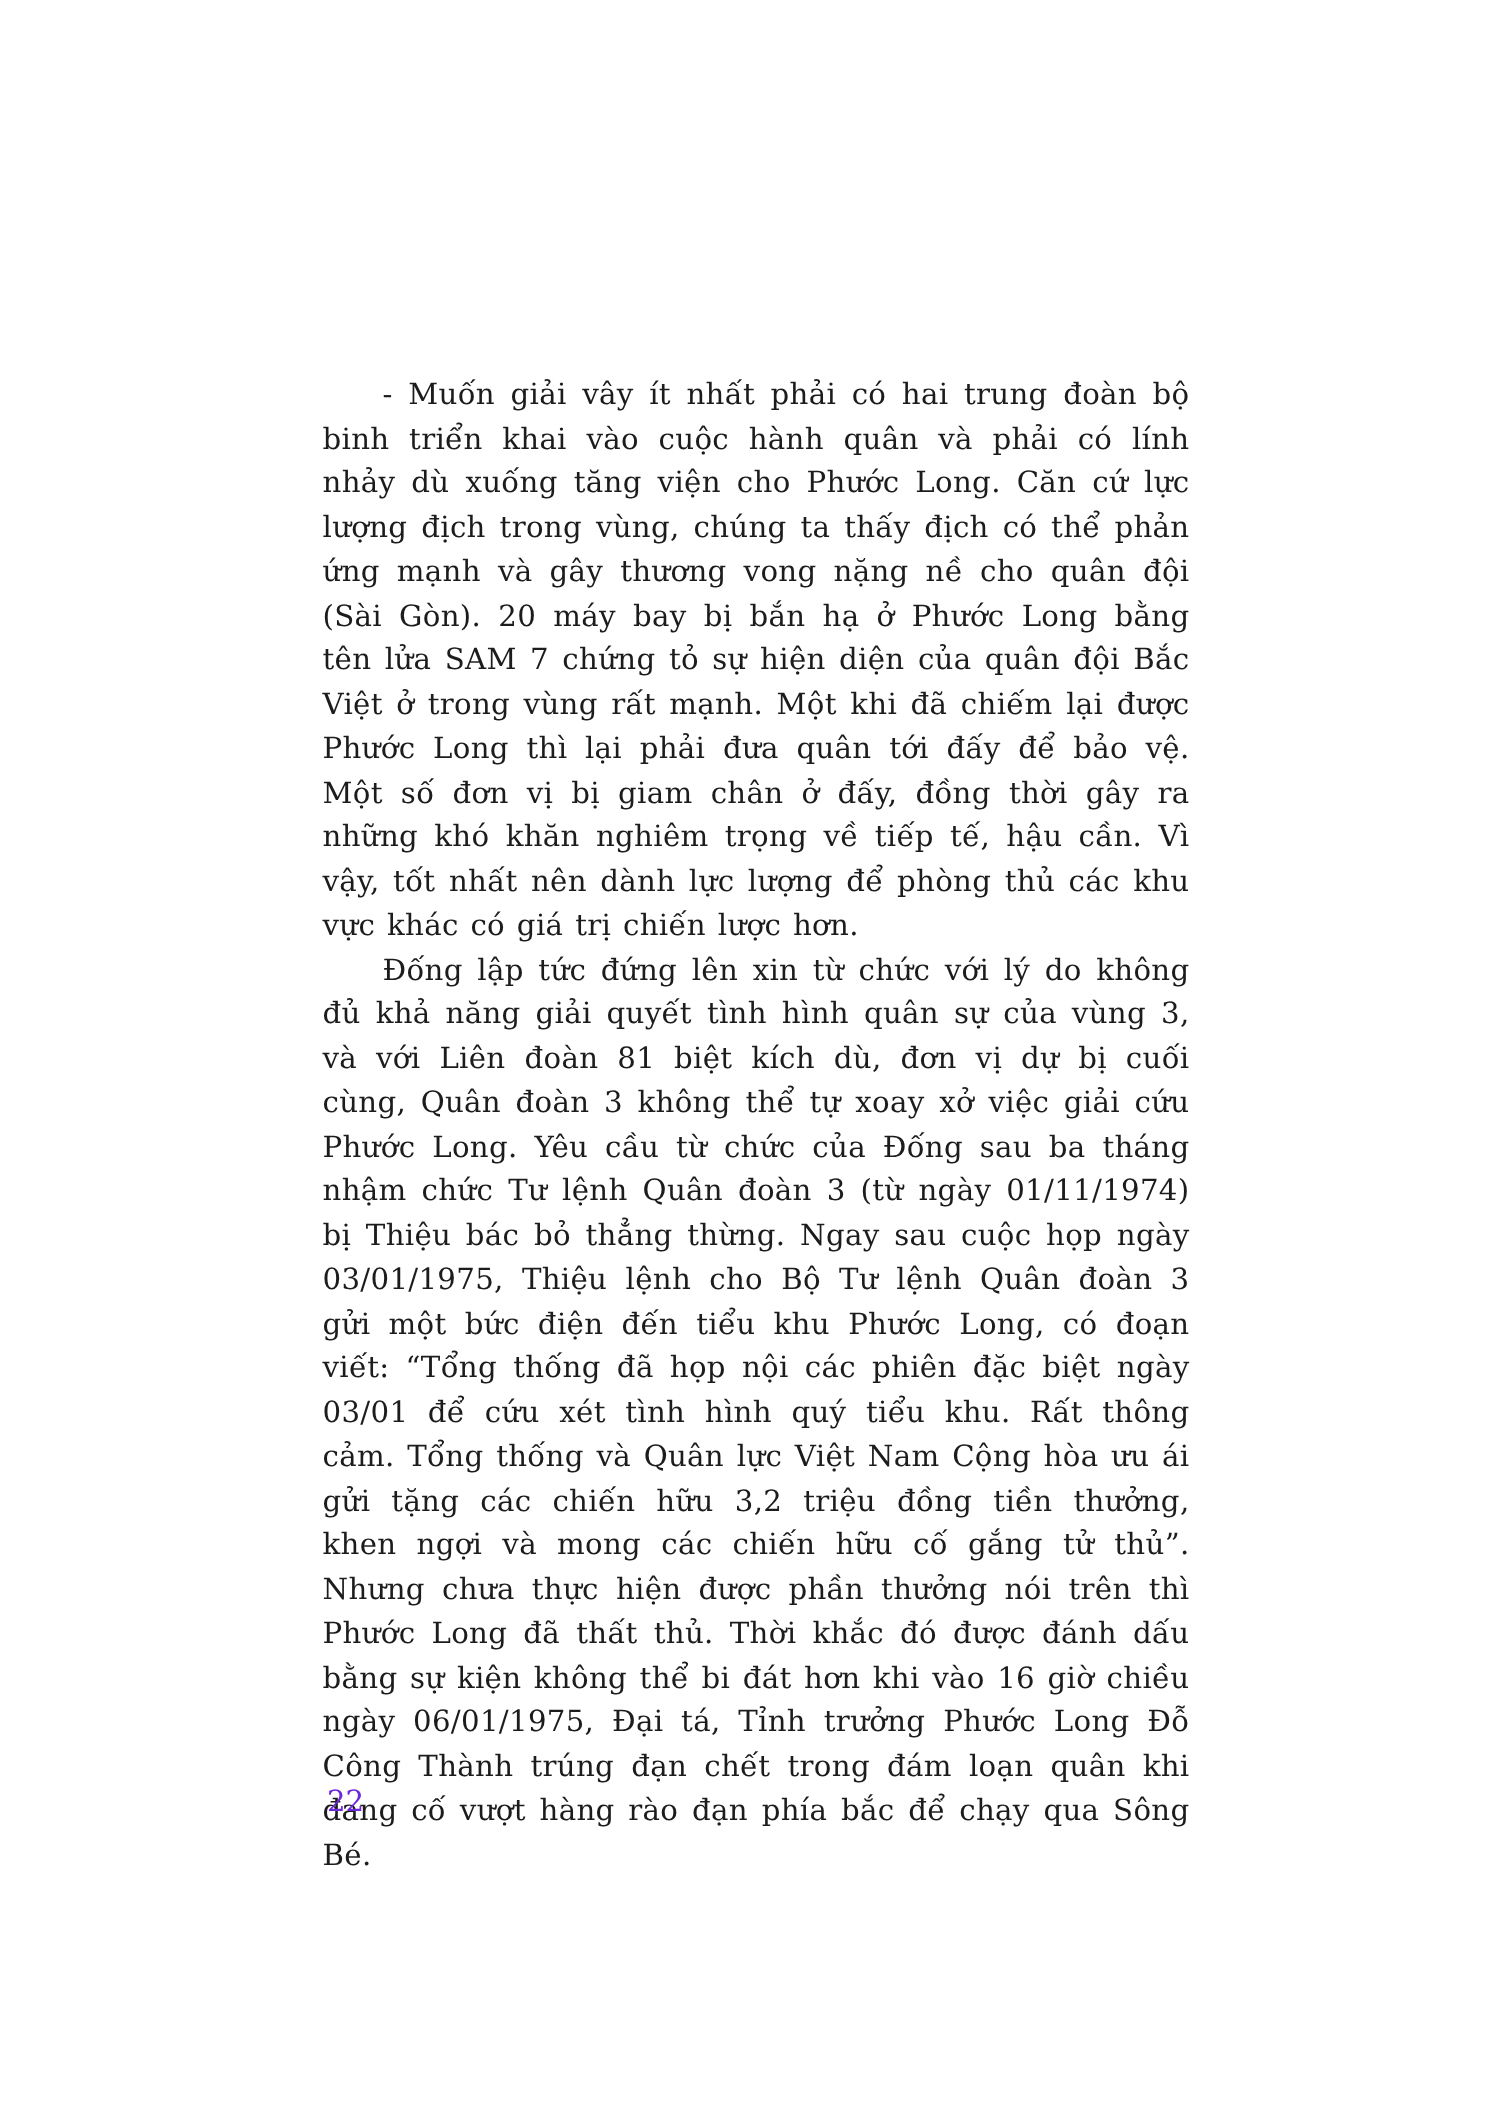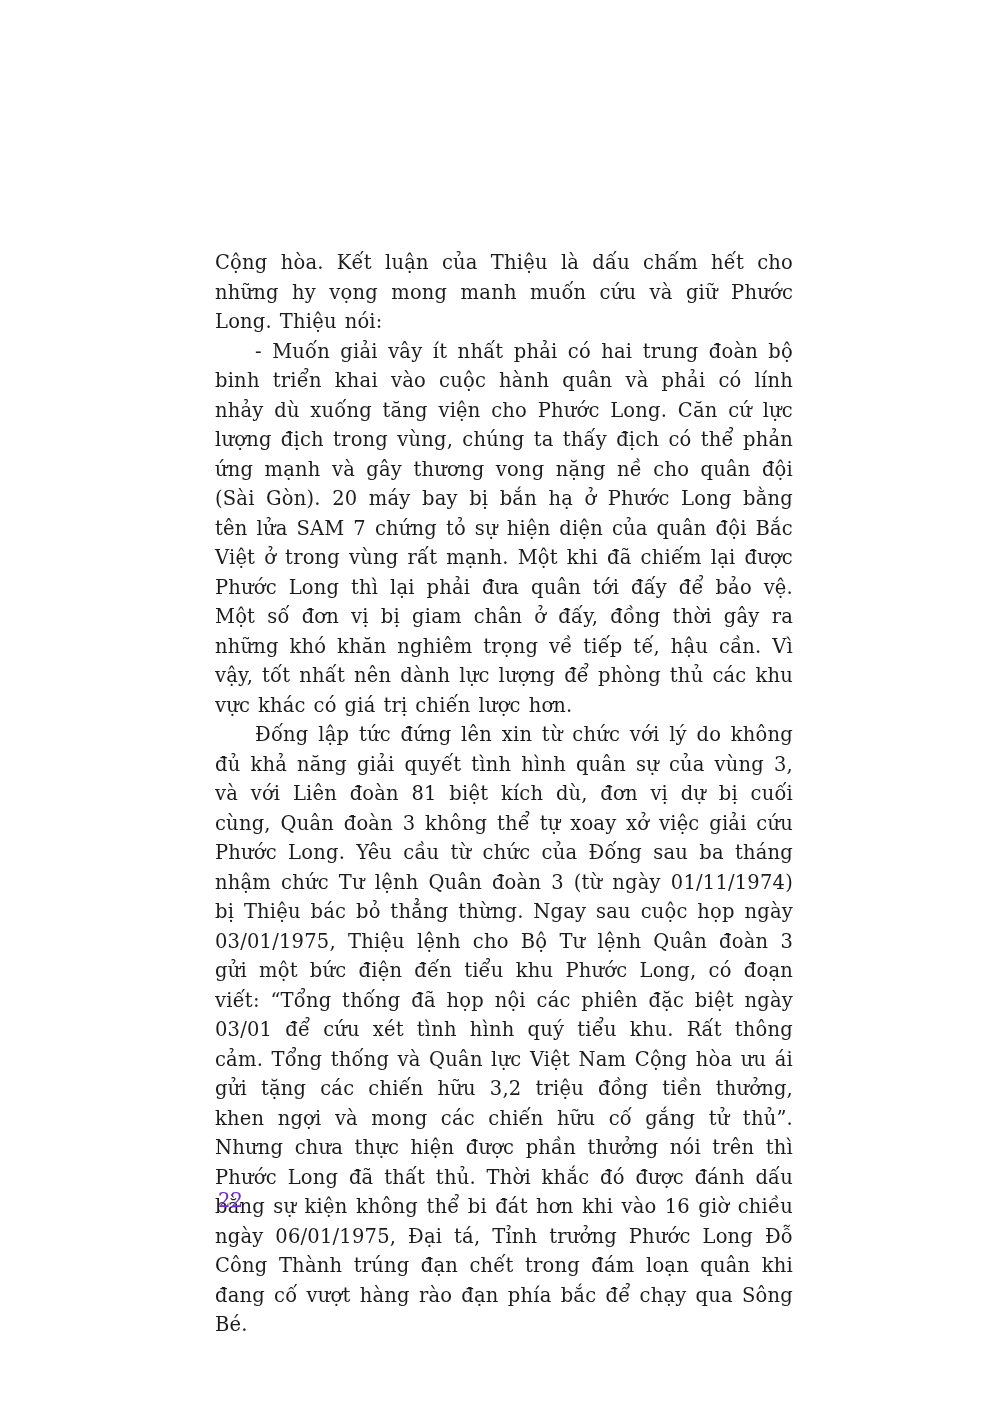--- a/index.html
+++ b/index.html
@@ -41,18 +41,17 @@
     font-size: 19.5px;
     line-height: 29.5px;
     color: #6d28d9;
   }
 </style>
 </head>
 <body>
 
 <div class="page">
   <div class="text-block">
-    <p>Cộng hòa. Kết luận của Thiệu là dấu chấm hết cho những hy vọng mong manh muốn cứu và giữ Phước Long. Thiệu nói:</p>
     <p class="indented">- Muốn giải vây ít nhất phải có hai trung đoàn bộ binh triển khai vào cuộc hành quân và phải có lính nhảy dù xuống tăng viện cho Phước Long. Căn cứ lực lượng địch trong vùng, chúng ta thấy địch có thể phản ứng mạnh và gây thương vong nặng nề cho quân đội (Sài Gòn). 20 máy bay bị bắn hạ ở Phước Long bằng tên lửa SAM 7 chứng tỏ sự hiện diện của quân đội Bắc Việt ở trong vùng rất mạnh. Một khi đã chiếm lại được Phước Long thì lại phải đưa quân tới đấy để bảo vệ. Một số đơn vị bị giam chân ở đấy, đồng thời gây ra những khó khăn nghiêm trọng về tiếp tế, hậu cần. Vì vậy, tốt nhất nên dành lực lượng để phòng thủ các khu vực khác có giá trị chiến lược hơn.</p>
     <p class="indented">Đống lập tức đứng lên xin từ chức với lý do không đủ khả năng giải quyết tình hình quân sự của vùng 3, và với Liên đoàn 81 biệt kích dù, đơn vị dự bị cuối cùng, Quân đoàn 3 không thể tự xoay xở việc giải cứu Phước Long. Yêu cầu từ chức của Đống sau ba tháng nhậm chức Tư lệnh Quân đoàn 3 (từ ngày 01/11/1974) bị Thiệu bác bỏ thẳng thừng. Ngay sau cuộc họp ngày 03/01/1975, Thiệu lệnh cho Bộ Tư lệnh Quân đoàn 3 gửi một bức điện đến tiểu khu Phước Long, có đoạn viết: “Tổng thống đã họp nội các phiên đặc biệt ngày 03/01 để cứu xét tình hình quý tiểu khu. Rất thông cảm. Tổng thống và Quân lực Việt Nam Cộng hòa ưu ái gửi tặng các chiến hữu 3,2 triệu đồng tiền thưởng, khen ngợi và mong các chiến hữu cố gắng tử thủ”. Nhưng chưa thực hiện được phần thưởng nói trên thì Phước Long đã thất thủ. Thời khắc đó được đánh dấu bằng sự kiện không thể bi đát hơn khi vào 16 giờ chiều ngày 06/01/1975, Đại tá, Tỉnh trưởng Phước Long Đỗ Công Thành trúng đạn chết trong đám loạn quân khi đang cố vượt hàng rào đạn phía bắc để chạy qua Sông Bé.</p>
   </div>
   <div class="page-number">22</div>
 </div>
 
 </body></html>

